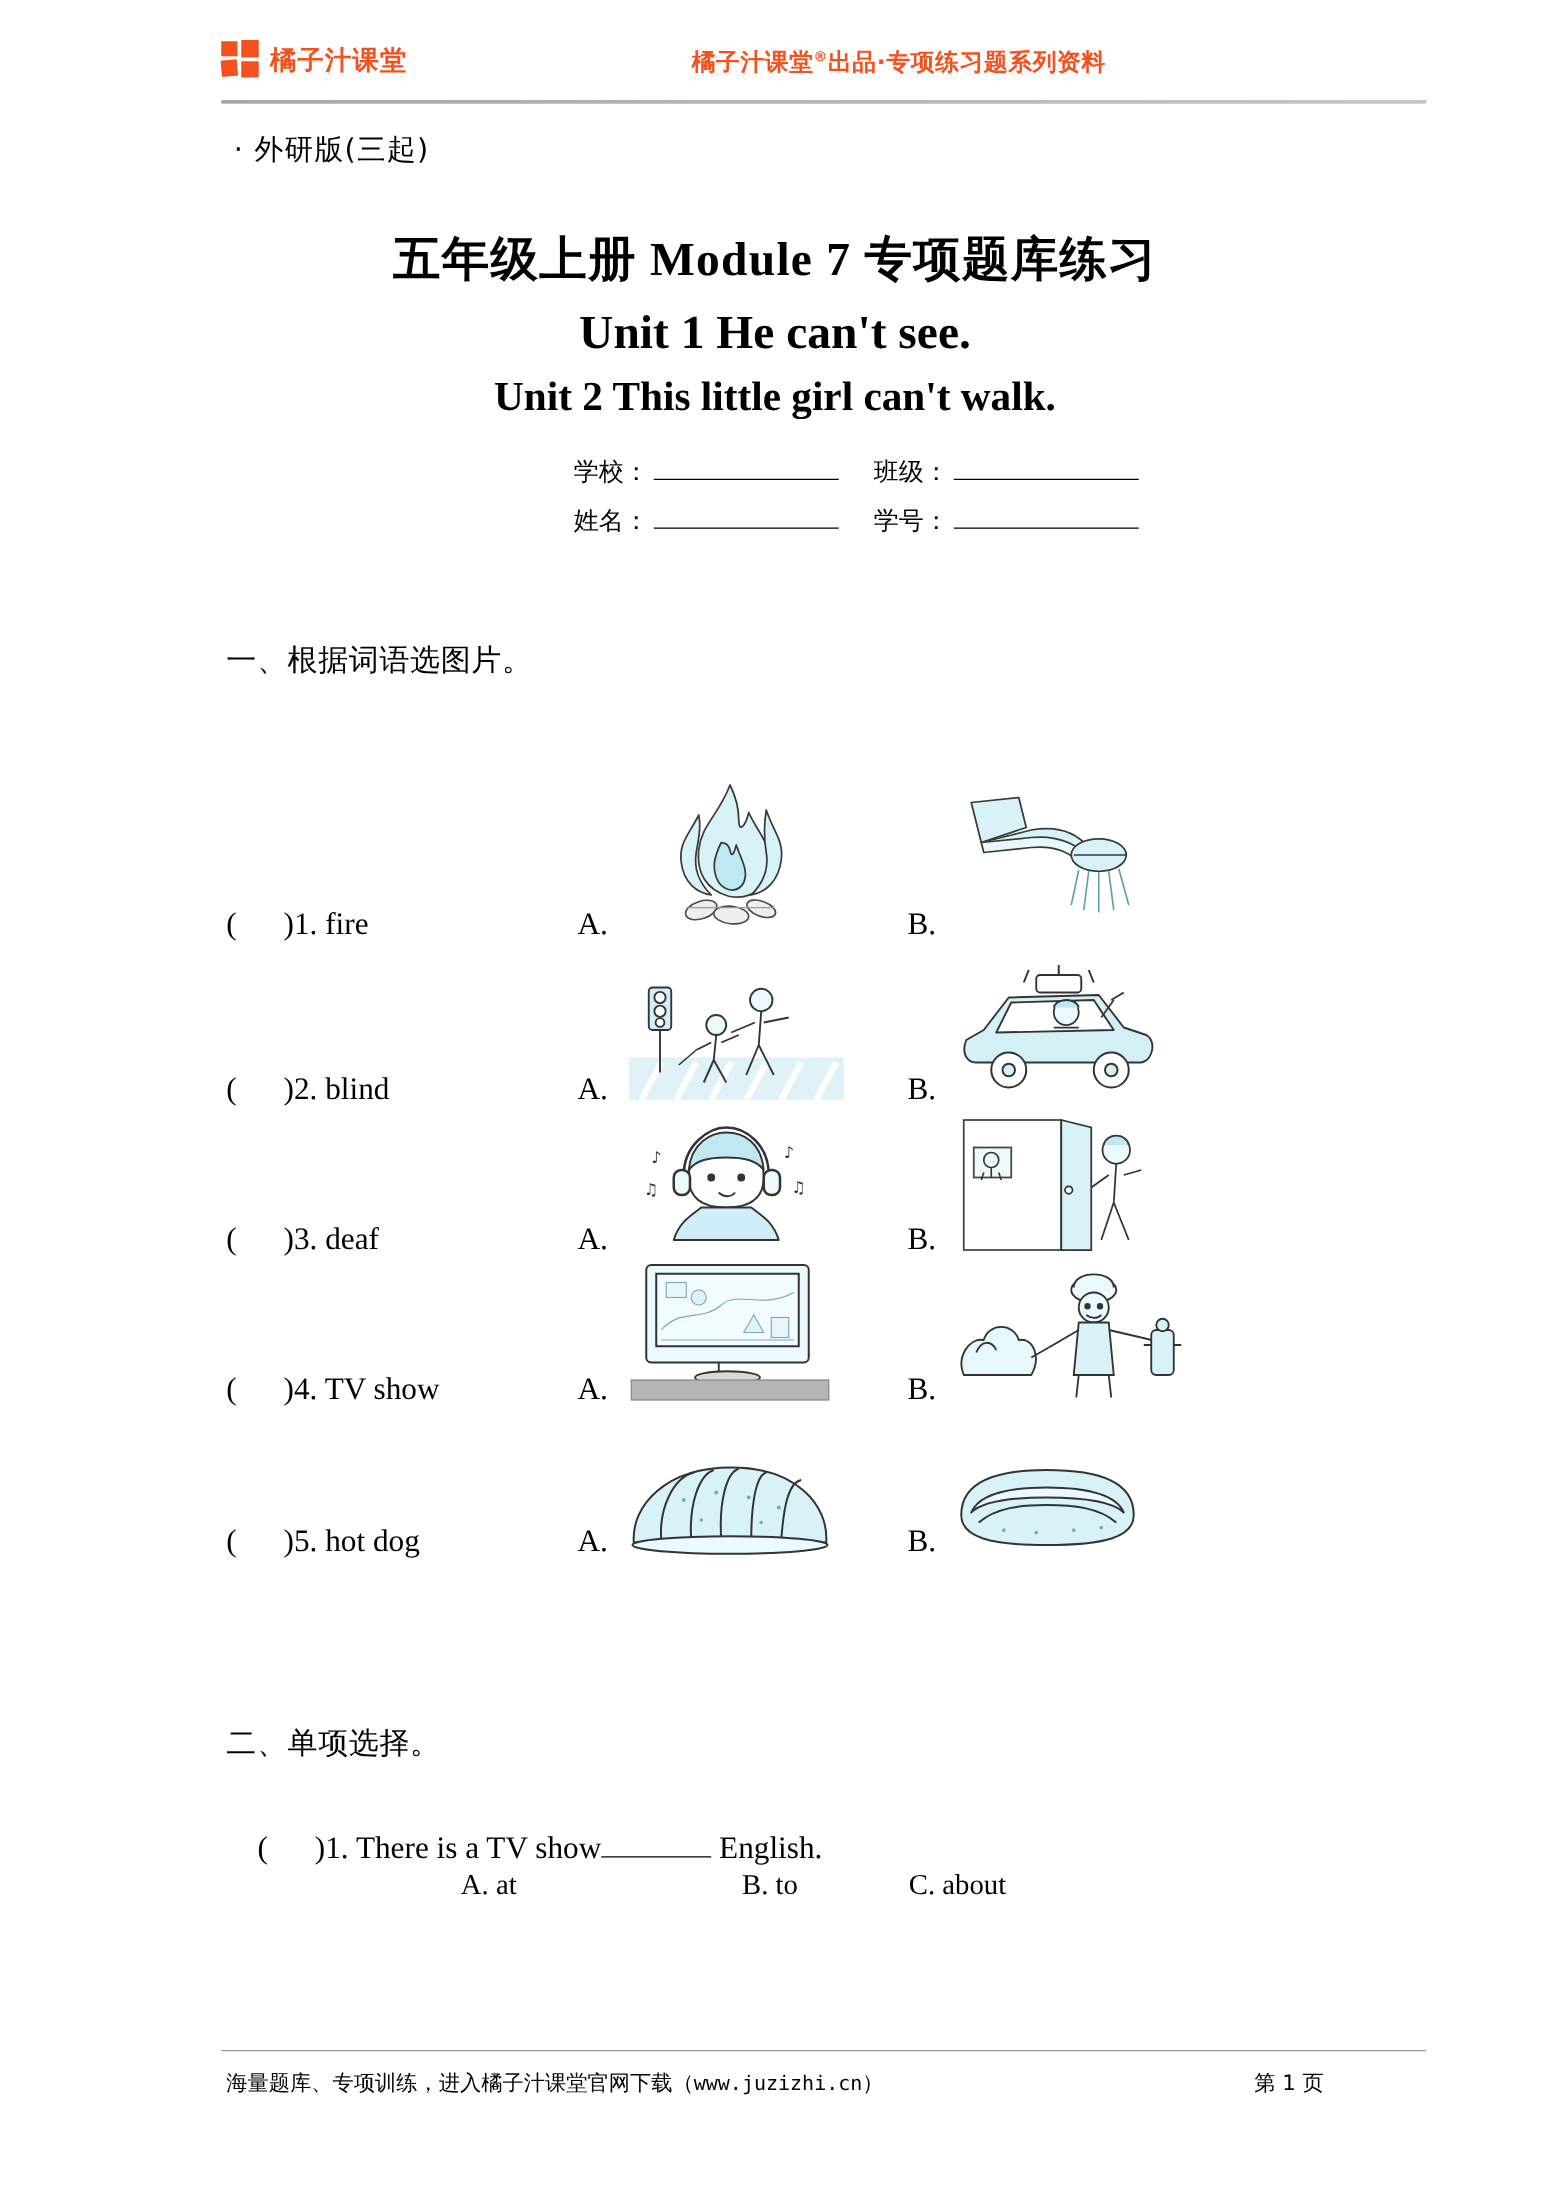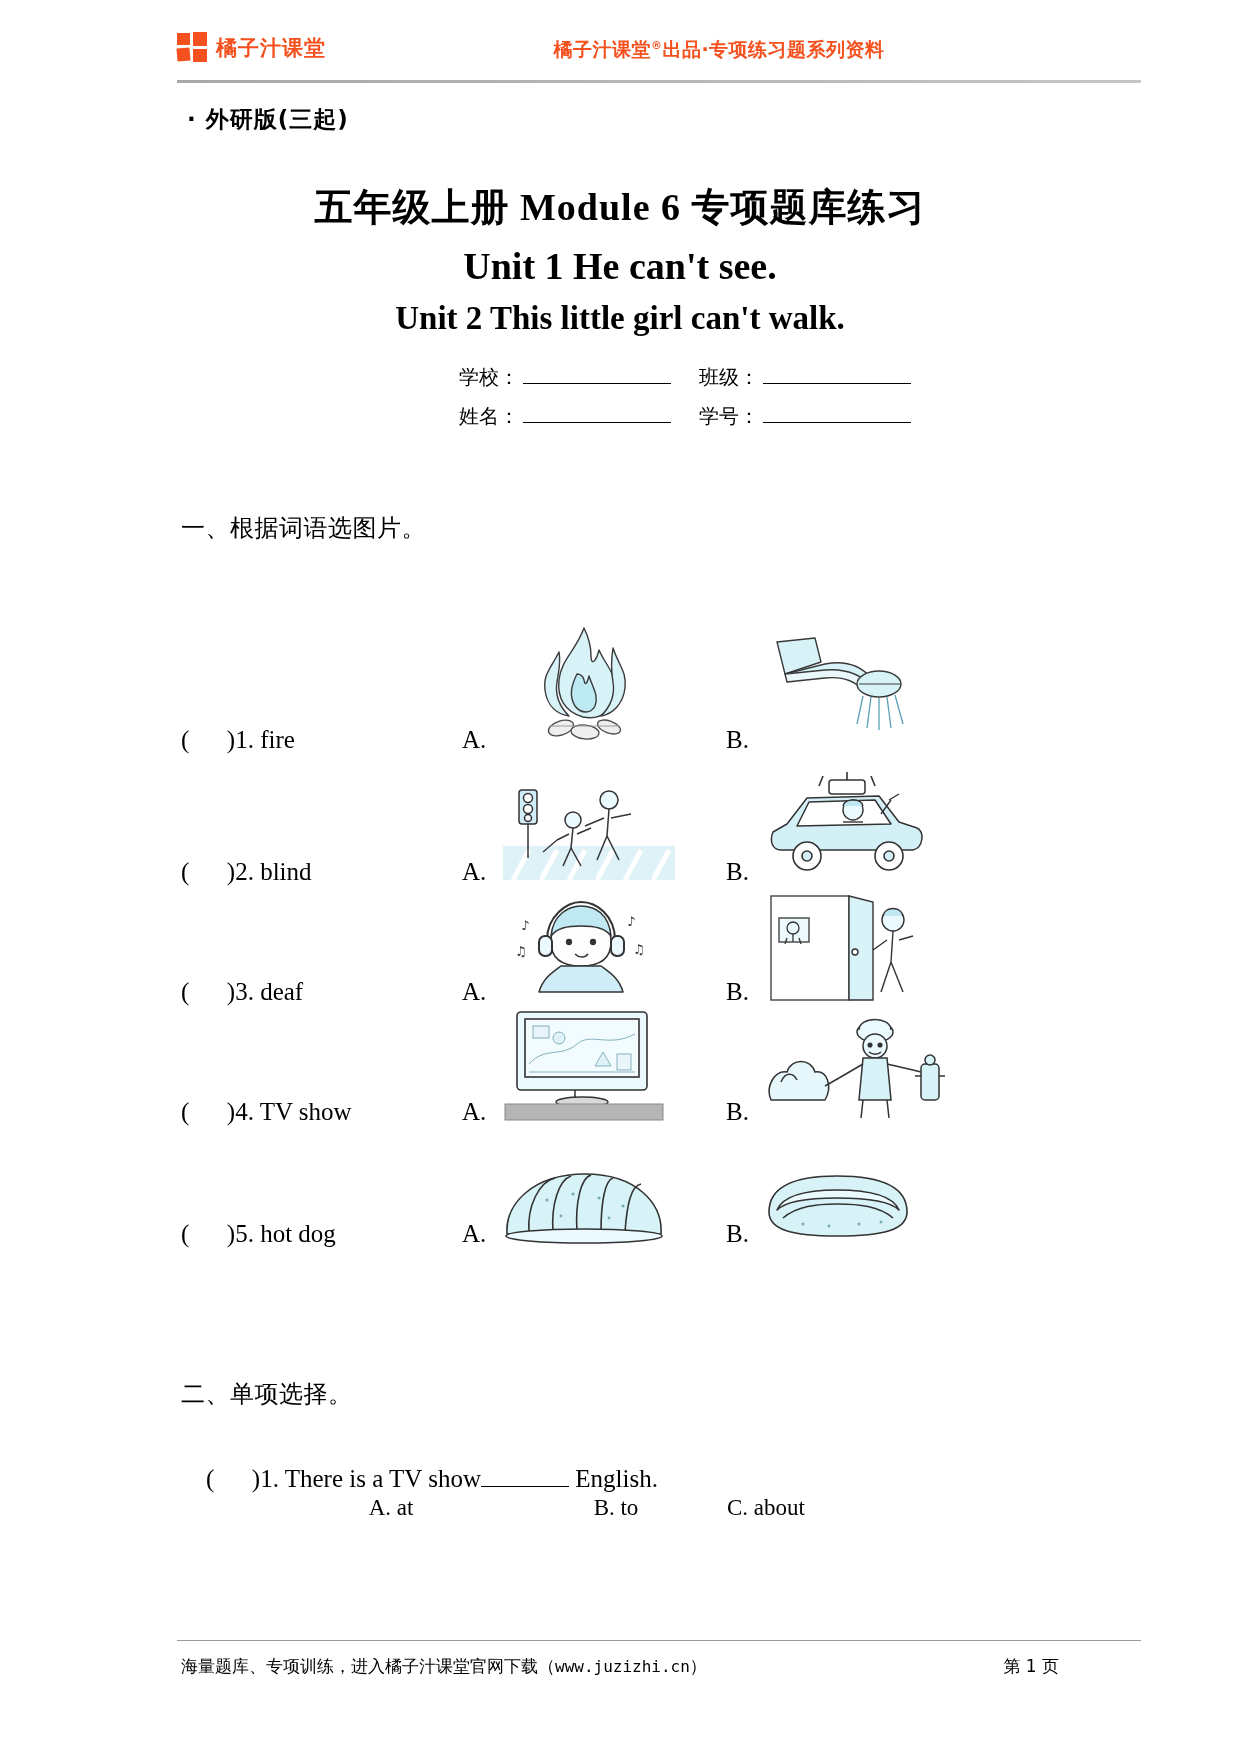--- a/index.html
+++ b/index.html
@@ -84,21 +84,21 @@
     background: linear-gradient(to right, #a8a8a8, #c9c9c9);
   }
 
   
   .edition {
     position: absolute;
     left: 88px;
     top: 104px;
     font-family: "DejaVu Sans", sans-serif;
     font-size: 23px;
-    font-weight: bold;
+    font-weight: normal;
     letter-spacing: 1px;
   }
 
   .title-main {
     position: absolute;
     left: 0; right: 0;
     top: 182px;
     text-align: center;
     font-size: 38px;
     font-weight: bold;
@@ -255,21 +255,21 @@
       </span>
       <span class="brand-name">橘子汁课堂</span>
     </div>
     <div class="header-slogan">
       <span>橘子汁课堂</span><sup>®</sup><span>出品·专项练习题系列资料</span>
     </div>
   </div>
   <div class="header-rule"></div>
 
   <div class="edition">· 外研版(三起)</div>
-  <div class="title-main">五年级上册 Module 6 专项题库练习</div>
+  <div class="title-main">五年级上册 Module 7 专项题库练习</div>
   <div class="title-unit1">Unit 1 He can't see.</div>
   <div class="title-unit2">Unit 2 This little girl can't walk.</div>
 
   <div class="info">
     <div class="info-row">
       <div class="info-cell">
         <span class="info-label">学校：</span>
         <span class="info-blank"></span>
       </div>
       <div class="info-cell">

